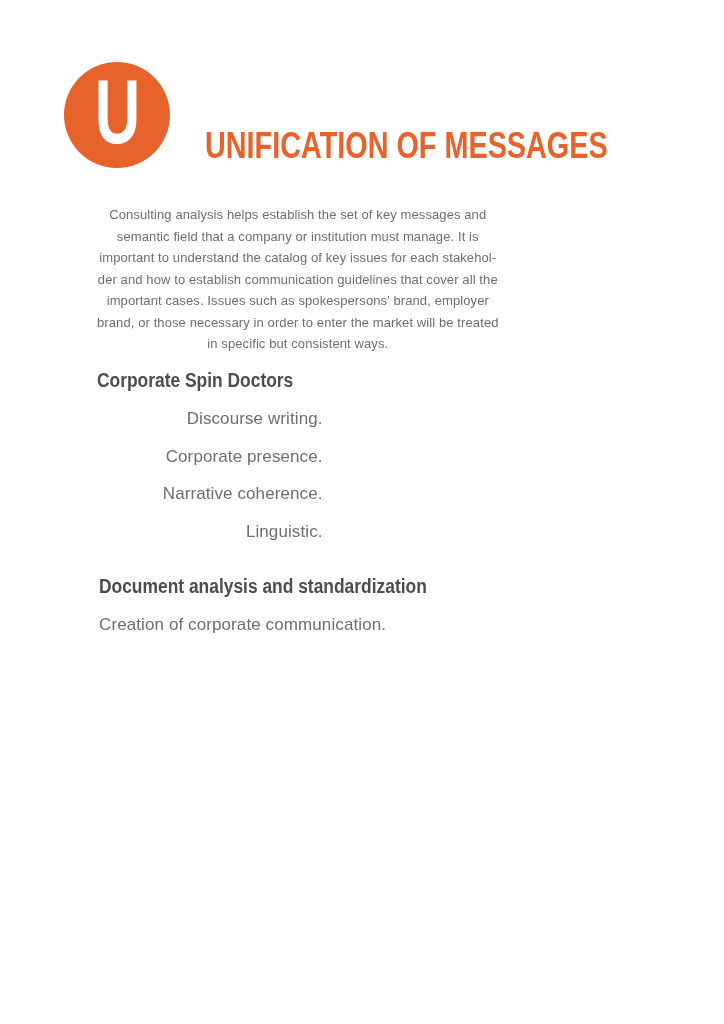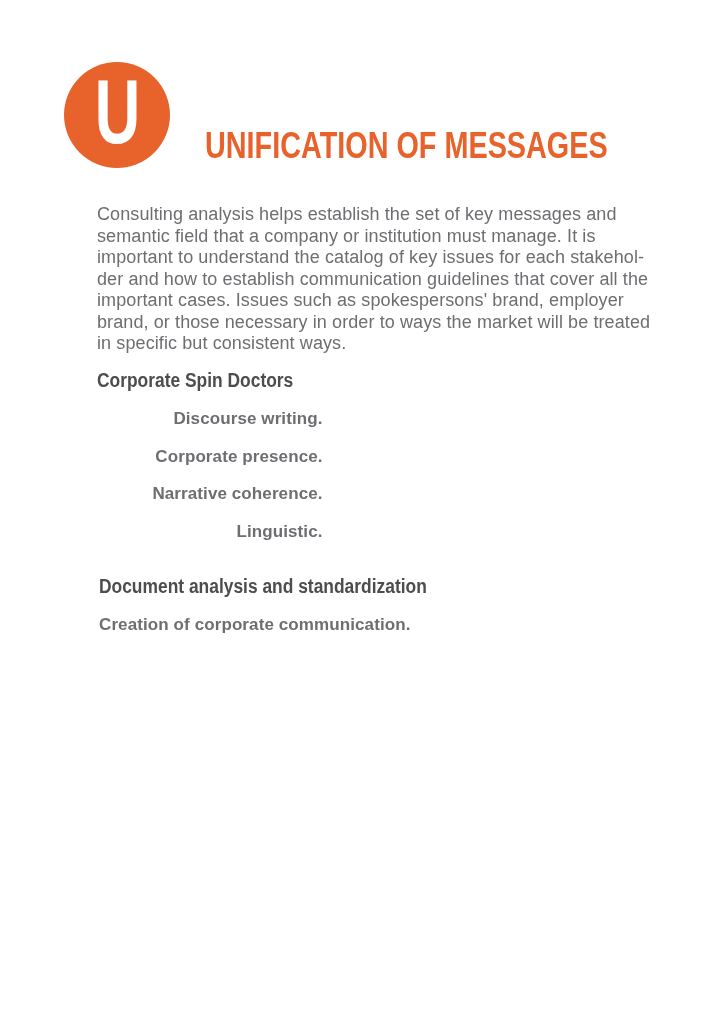--- a/index.html
+++ b/index.html
@@ -54,43 +54,44 @@
     white-space: nowrap;
     transform: scaleX(0.80);
     transform-origin: left center;
     letter-spacing: 0px;
   }
   .intro {
     position: absolute;
     left: 97px;
     top: 204px;
     color: var(--body_text, #6d6e71);
-    font-size: 18px;
+    font-size: 13px;
     line-height: 21.5px;
     letter-spacing: 0.1px;
+    text-align: center;
   }
   .intro-line { white-space: nowrap; }
   .section {
     position: absolute;
     left: 97px;
   }
   .section-1 { top: 368px; text-align: right; }
   .section-2 { top: 574px; left: 99px; }
   .section-heading {
     color: var(--heading_text, #4d4d4f);
     font-weight: bold;
     font-size: 20px;
     line-height: 24px;
     white-space: nowrap;
     transform: scaleX(0.87);
     transform-origin: left center;
     display: inline-block;
     margin-bottom: 16px;
   }
-  .section-items { display: block; font-weight: bold; }
+  .section-items { display: block; }
   .list-item {
     color: var(--body_text, #6d6e71);
     font-size: 17px;
     line-height: 21px;
     letter-spacing: 0.1px;
     margin-bottom: 16.5px;
     white-space: nowrap;
   }
 </style>
 </head>
@@ -103,21 +104,21 @@
   </div>
 
   <h1 class="page-title">UNIFICATION OF MESSAGES</h1>
 
   <div class="intro">
     <div class="intro-line">Consulting analysis helps establish the set of key messages and</div>
     <div class="intro-line">semantic field that a company or institution must manage. It is</div>
     <div class="intro-line">important to understand the catalog of key issues for each stakehol-</div>
     <div class="intro-line">der and how to establish communication guidelines that cover all the</div>
     <div class="intro-line">important cases. Issues such as spokespersons' brand, employer</div>
-    <div class="intro-line">brand, or those necessary in order to ways the market will be treated</div>
+    <div class="intro-line">brand, or those necessary in order to enter the market will be treated</div>
     <div class="intro-line">in specific but consistent ways.</div>
   </div>
 
   <div class="section section-1">
     <h2 class="section-heading">Corporate Spin Doctors</h2>
     <div class="section-items">
       <div class="list-item">Discourse writing.</div>
       <div class="list-item">Corporate presence.</div>
       <div class="list-item">Narrative coherence.</div>
       <div class="list-item">Linguistic.</div>

